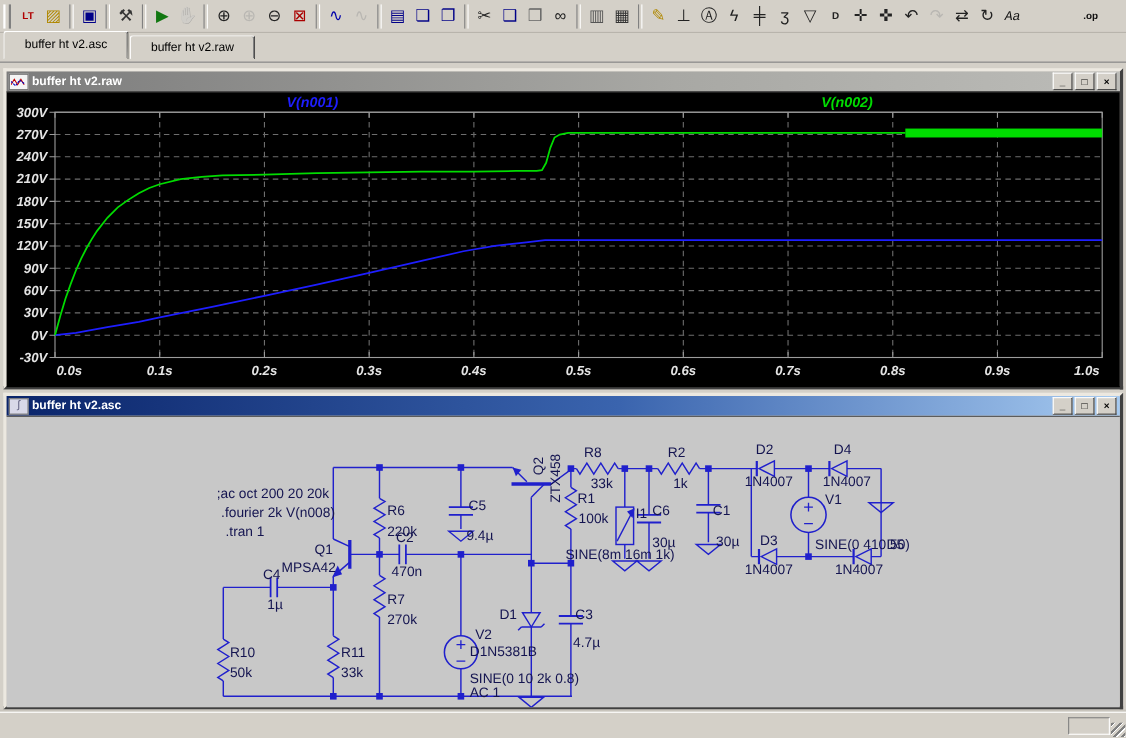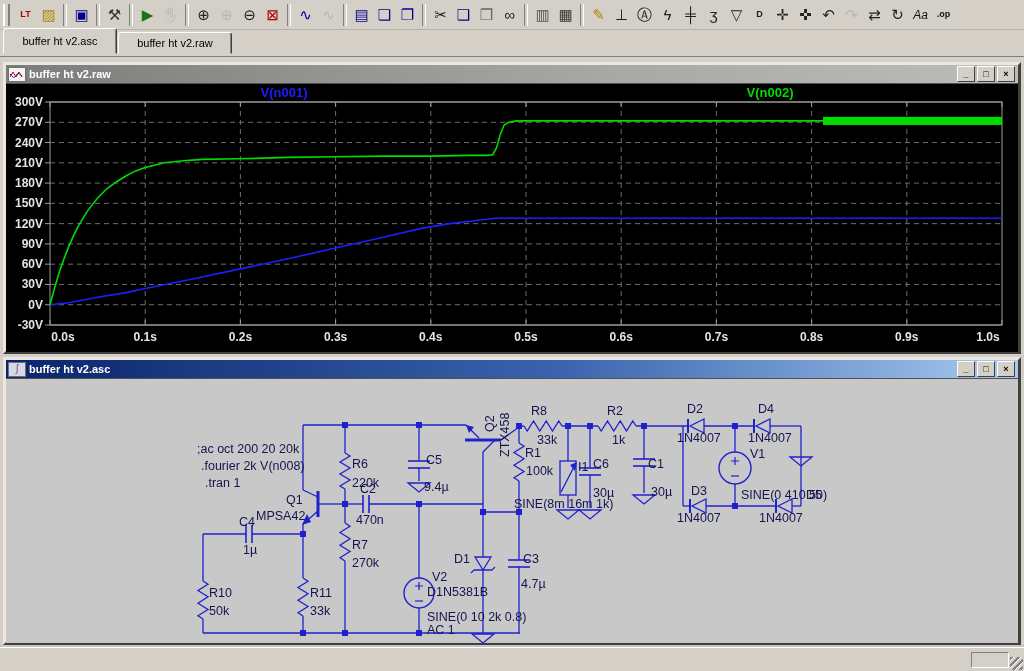--- a/index.html
+++ b/index.html
@@ -53,21 +53,21 @@
   .wicon{
     width:16px;height:13px;background:#f4f4f4;border:1px solid #707070;
     display:flex;align-items:center;justify-content:center;flex:none;
   }
   .win-btns{display:flex;gap:2px;flex:none;padding-right:1px;}
   .win-btn{
     width:16px;height:14px;background:#d4d0c8;font-size:9px;font-weight:bold;color:#000;
     border:1px solid;border-color:#fff #404040 #404040 #fff;
     display:flex;align-items:center;justify-content:center;line-height:1;
   }
-  .wave-content{height:268px;background:#000;position:relative;border-top:1px solid #505050;box-sizing:content-box;}
+  .wave-content{height:268px;background:#000;position:relative;border-top:1px solid #505050;box-sizing:content-box;font-style:italic;}
   .sch-content{height:264px;background:#c8c8c8;position:relative;border-top:1px solid #505050;}
   svg{display:block;}
   
   .statusbar{
     position:absolute;left:0;right:0;bottom:0;height:23px;background:#d4d0c8;
     border-top:1px solid #fff;box-shadow:0 -2px 0 #c8c4bc;
   }
   .status-panel{
     position:absolute;right:15px;top:4px;width:36px;height:14px;
     border:1px solid;border-color:#808080 #ffffff #ffffff #808080;
@@ -120,22 +120,22 @@
       <div class="tbtn" style="color: rgb(34, 34, 34);">╪</div>
       <div class="tbtn" style="color: rgb(34, 34, 34);">ʒ</div>
       <div class="tbtn" style="color: rgb(34, 34, 34);">▽</div>
       <div class="tbtn txt" style="color: rgb(34, 34, 34);">D</div>
       <div class="tbtn" style="color: rgb(34, 34, 34);">✛</div>
       <div class="tbtn" style="color: rgb(34, 34, 34);">✜</div>
       <div class="tbtn" style="color: rgb(34, 34, 34);">↶</div>
       <div class="tbtn disabled" style="color: rgb(153, 153, 153);">↷</div>
       <div class="tbtn" style="color: rgb(34, 34, 34);">⇄</div>
       <div class="tbtn" style="color: rgb(34, 34, 34);">↻</div>
-      <div class="tbtn italic" style="color: rgb(17, 17, 17);">Aa</div>
-      <div class="tbtn txt" style="color: rgb(17, 17, 17);">.op</div>
+      <div class="tbtn italic" style="color: rgb(17, 17, 17); font-family: Liberation Mono, monospace;">Aa</div>
+      <div class="tbtn txt" style="color: rgb(17, 17, 17); margin-left: 48px;">.op</div>
     </div>
 </div>
 
 <div class="tabbar">
   <div id="tabs" style="display:flex;align-items:flex-end;height:100%;padding-bottom:2px;">
       <div class="tab active">buffer ht v2.asc</div>
       <div class="tab">buffer ht v2.raw</div>
     </div>
 </div>
 

